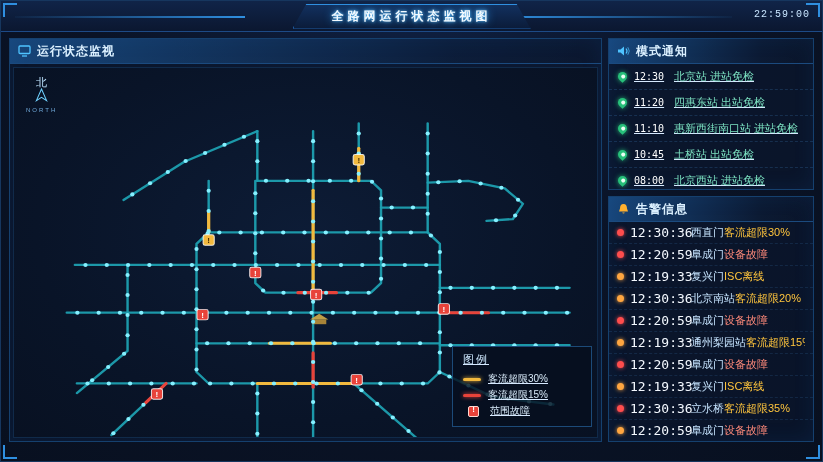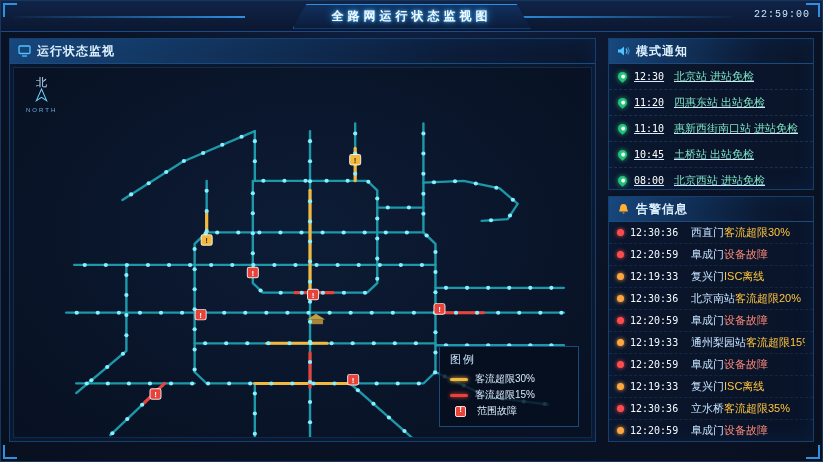--- a/index.html
+++ b/index.html
@@ -38,21 +38,21 @@
   .page-title{
     margin:0;font-size:12px;font-weight:bold;letter-spacing:4px;color:#f2faff;
     text-shadow:0 0 10px #2aa0ff,0 0 3px #7fd4ff;
   }
   .clock{
     position:absolute;right:12px;top:8px;font-size:10px;color:#c9e6ff;
     font-family:Liberation Mono, monospace;letter-spacing:1px;
   }
 
   
-  main{display:flex;gap:12px;padding:6px 8px 8px;height:418px;box-sizing:border-box;}
+  main{display:flex;gap:6px;padding:6px 8px 8px;height:418px;box-sizing:border-box;}
   .panel{
     background:rgba(10,23,46,.65);border:1px solid #15406e;position:relative;
     box-shadow:inset 0 0 20px rgba(24,90,170,.14);box-sizing:border-box;
   }
   .map-panel{flex:1;display:flex;flex-direction:column;min-width:0;}
   aside{width:206px;display:flex;flex-direction:column;gap:6px;flex:none;border-radius:22px;}
   .notice-panel{height:152px;overflow:hidden;}
   .alarm-panel{flex:1;overflow:hidden;}
 
   .panel-head{
@@ -68,22 +68,22 @@
     flex:1;position:relative;margin:3px;overflow:hidden;
     background:radial-gradient(ellipse at 50% 45%,#0d1c36 0%,#091428 65%,#081122 100%);
     border:1px solid #102a4a;
   }
   #metro-map{position:absolute;inset:0;width:100%;height:100%;}
   .compass{position:absolute;left:12px;top:8px;z-index:3;text-align:center;line-height:1.1;}
   .compass-cn{font-size:11px;color:#bfe4ff;display:block;}
   .compass-en{font-size:6px;letter-spacing:2px;color:#6fa8d8;display:block;margin-top:1px;}
 
   .legend{
-    position:absolute;right:12px;bottom:10px;z-index:3;min-width:118px;
-    background:rgba(6,15,30,.82);border:1px solid #1c4a78;padding:5px 10px 7px;
+    position:absolute;right:5px;bottom:10px;z-index:3;min-width:118px;
+    background:rgba(6,15,30,.82);border:1px solid #1c4a78;padding:5px 10px 7px;text-decoration:underline;
   }
   .legend-title{font-size:11px;color:#cfe9ff;margin-bottom:4px;letter-spacing:2px;}
   .legend ul{list-style:none;margin:0;padding:0;}
   .legend-row{display:flex;align-items:center;gap:7px;height:16px;font-size:10px;color:#d7e9f8;}
   .sw-line{width:18px;height:3px;border-radius:2px;flex:none;}
   .sw-badge{width:9px;height:9px;border-radius:2px;border:1px solid #ffd9d2;flex:none;
     position:relative;margin:0 4px 0 5px;}
   .sw-badge::after{content:"!";position:absolute;left:0;right:0;top:-2px;text-align:center;
     color:#fff;font-size:8px;font-weight:bold;}
   .sw-pin{width:9px;height:9px;border-radius:50% 50% 50% 0;transform:rotate(-45deg);
@@ -102,21 +102,21 @@
   .pin-icon::after{content:"";position:absolute;inset:2.5px;background:#eafff4;border-radius:50%;}
   .n-time{color:#ffffff;width:33px;flex:none;font-family:"DejaVu Sans Mono",monospace;font-size:10px;}
   .n-text{color:#7ce3c2;white-space:nowrap;overflow:hidden;text-overflow:ellipsis;}
 
   
   .alarm-row{
     display:flex;align-items:center;gap:6px;height:21px;padding:0 8px;
     border-bottom:1px dashed rgba(70,140,210,.16);font-size:11px;cursor:pointer;
   }
   .a-dot{width:7px;height:7px;border-radius:50%;flex:none;}
-  .a-time{color:#f4f9ff;width:55px;flex:none;font-family:"DejaVu Sans Mono",monospace;font-size:10px;}
+  .a-time{color:#f4f9ff;width:55px;flex:none;font-family:"DejaVu Sans Mono",monospace;font-size:13px;}
   .a-msg{white-space:nowrap;overflow:hidden;}
   .a-station{color:#c6e4ff;}
 </style>
 </head>
 <body>
 
 <div class="stage">
   <div class="corner tl"></div>
   <div class="corner tr"></div>
   <div class="corner bl"></div>

